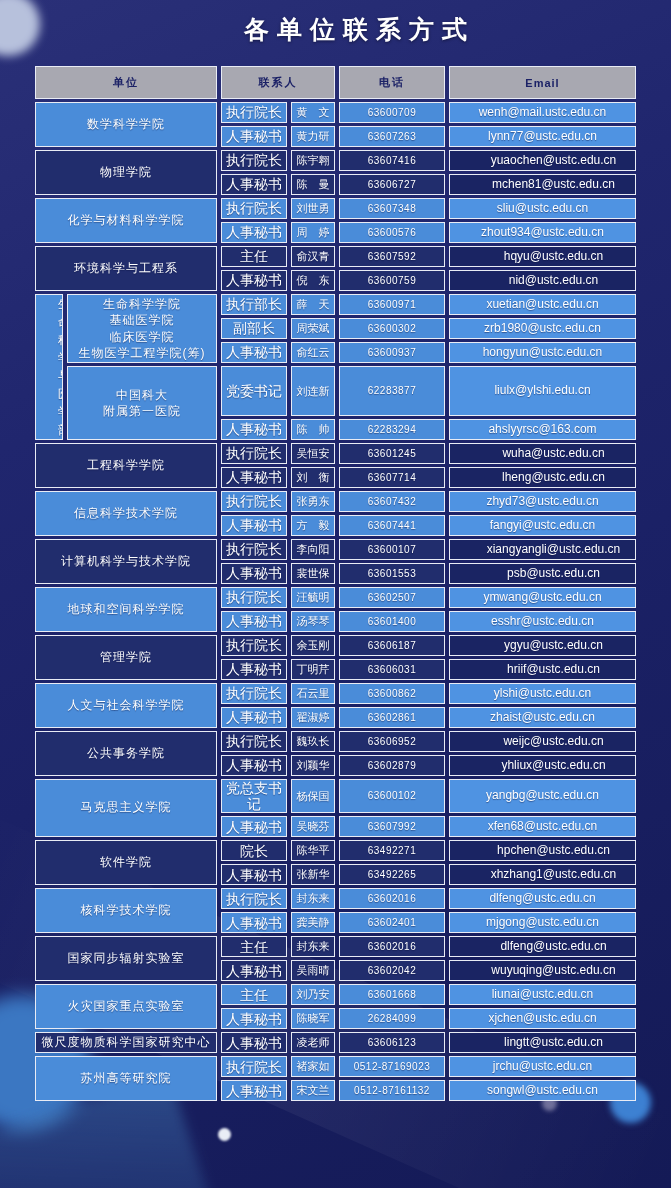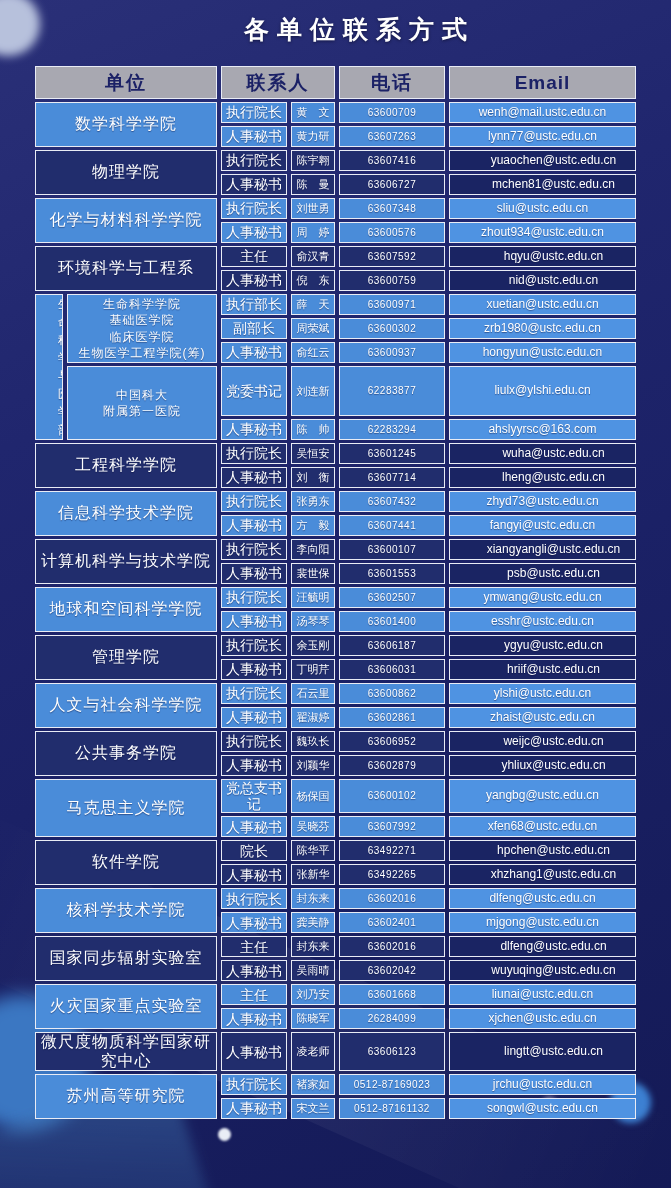--- a/index.html
+++ b/index.html
@@ -23,26 +23,26 @@
   }
   .table-wrap{position:absolute;left:31px;top:63px;width:609px;}
   table{
     border-collapse:separate;border-spacing:4px 3px;width:609px;table-layout:fixed;
   }
   th,td{
     border:1px solid #e9ecf5;color:#ffffff;text-align:center;vertical-align:middle;
     padding:0 2px;overflow:hidden;text-shadow:0 1px 1px rgba(8,16,60,.45);
   }
   th{
-    background:#a8a8b1;color:#1b2166;font-weight:bold;font-size:19px;height:31px;
+    background:#a8a8b1;color:#1b2166;font-weight:bold;font-size:11px;height:31px;
     text-shadow:none;letter-spacing:2px;
   }
   th.email-h{letter-spacing:1px;}
   td{height:19px;font-size:11px;line-height:1.15;}
-  td.unit{font-size:16px;letter-spacing:1px;}
+  td.unit{font-size:12px;letter-spacing:1px;}
   td.vertical{white-space:pre-line;line-height:1.5;font-size:12px;padding:0 22px;}
   td.subunit{white-space:pre-line;line-height:1.35;font-size:12px;}
   td.role{font-size:14px;}
   td.pname{font-size:11px;padding:0 1px;}
   td.phone{font-size:10px;letter-spacing:.5px;}
   td.email{font-size:12px;}
   tr.g-light td{background:#4a8cd9;}
   tr.g-light td.email{background:#4f93e2;}
   tr.g-dark td{background:#212d6d;}
   tr.g-dark td.email{background:#1a2463;padding-left:24px;}

